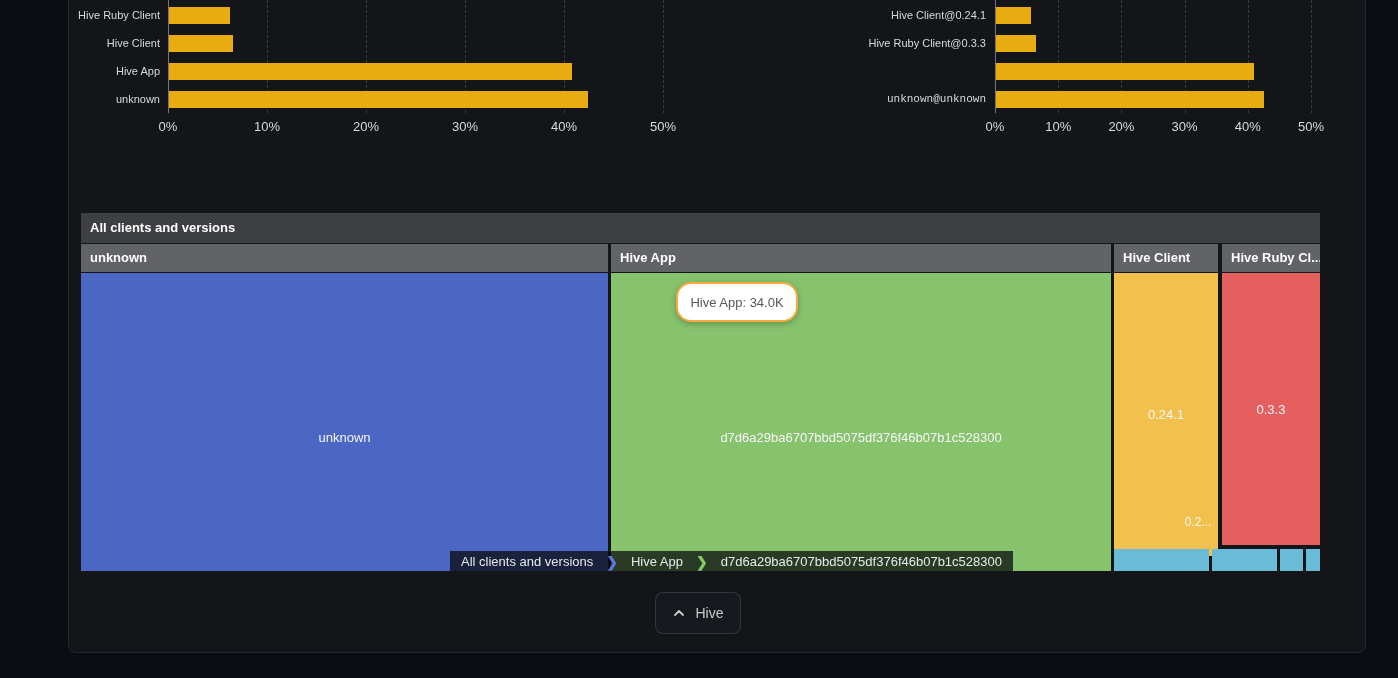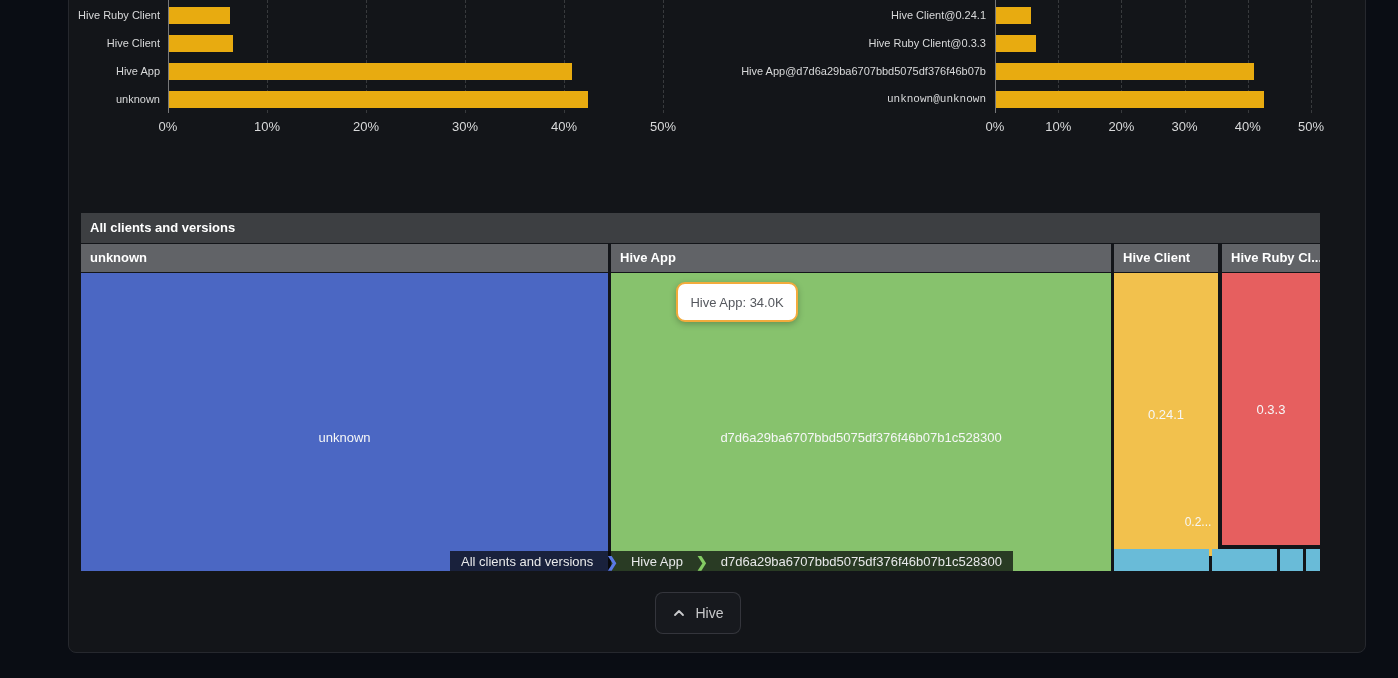--- a/index.html
+++ b/index.html
@@ -28,21 +28,21 @@
   .tm-block{position:absolute;display:flex;align-items:center;justify-content:center;
             font-size:13px;color:#f6f7f7;overflow:hidden;}
   .tm-block.small{font-size:12px;}
   .blue{background:var(--blue,#4b67c3);}
   .green{background:var(--green,#87c26d);}
   .orange{background:var(--orange,#f2c14d);}
   .red{background:var(--red,#e65f5f);}
   .cyan{background:var(--cyan,#69bbd8);align-items:flex-end;}
   
   .tooltip{position:absolute;left:676px;top:282px;width:122px;height:40px;background:#ffffff;
-           border:2px solid var(--tooltip_border,#f2ab3c);border-radius:9px;
+           border:2px solid var(--tooltip_border,#f2ab3c);border-radius:15px;
            display:flex;align-items:center;justify-content:center;
            font-size:13px;color:#55585e;box-shadow:0 2px 6px rgba(0,0,0,0.25);z-index:5;}
   
   .breadcrumb{position:absolute;left:450px;top:551px;height:22px;display:flex;align-items:stretch;z-index:4;}
   .crumb{background:rgba(6,7,9,0.72);color:#e8e9ea;font-size:13px;line-height:22px;
          padding:0 11px;white-space:nowrap;}
   .crumb-sep{background:rgba(6,7,9,0.72);font-size:14px;font-weight:bold;line-height:22px;
              padding:0 2px;}
   .sep-blue{color:#5a79e6;}
   .sep-green{color:#84cc63;}
@@ -92,21 +92,20 @@
       <div class="gridline" style="left: 494.6px;"></div>
       <div class="x-tick" style="left: 494.6px;">30%</div>
       <div class="gridline" style="left: 557.8px;"></div>
       <div class="x-tick" style="left: 557.8px;">40%</div>
       <div class="gridline" style="left: 621px;"></div>
       <div class="x-tick" style="left: 621px;">50%</div>
       <div class="cat-label" style="left: 0px; width: 296px; top: 7px;">Hive Client@0.24.1</div>
       <div class="bar" style="left: 306px; top: 7px; width: 34.76px;"></div>
       <div class="cat-label" style="left: 0px; width: 296px; top: 35px;">Hive Ruby Client@0.3.3</div>
       <div class="bar" style="left: 306px; top: 35px; width: 39.816px;"></div>
-      <div class="cat-label" style="left: 0px; width: 296px; top: 63px;">Hive App@d7d6a29ba6707bbd5075df376f46b07b</div>
       <div class="bar" style="left: 306px; top: 63px; width: 257.856px;"></div>
       <div class="cat-label" style="left: 0px; width: 296px; top: 91px; font-family: Liberation Mono, monospace;">unknown@unknown</div>
       <div class="bar" style="left: 306px; top: 91px; width: 267.968px;"></div>
     </div>
 
   <div class="treemap">
     <div class="tm-title">All clients and versions</div>
 
     <div class="tm-section" style="left:0;top:31px;width:527px;height:357px;">
       <div class="tm-header">unknown</div>

